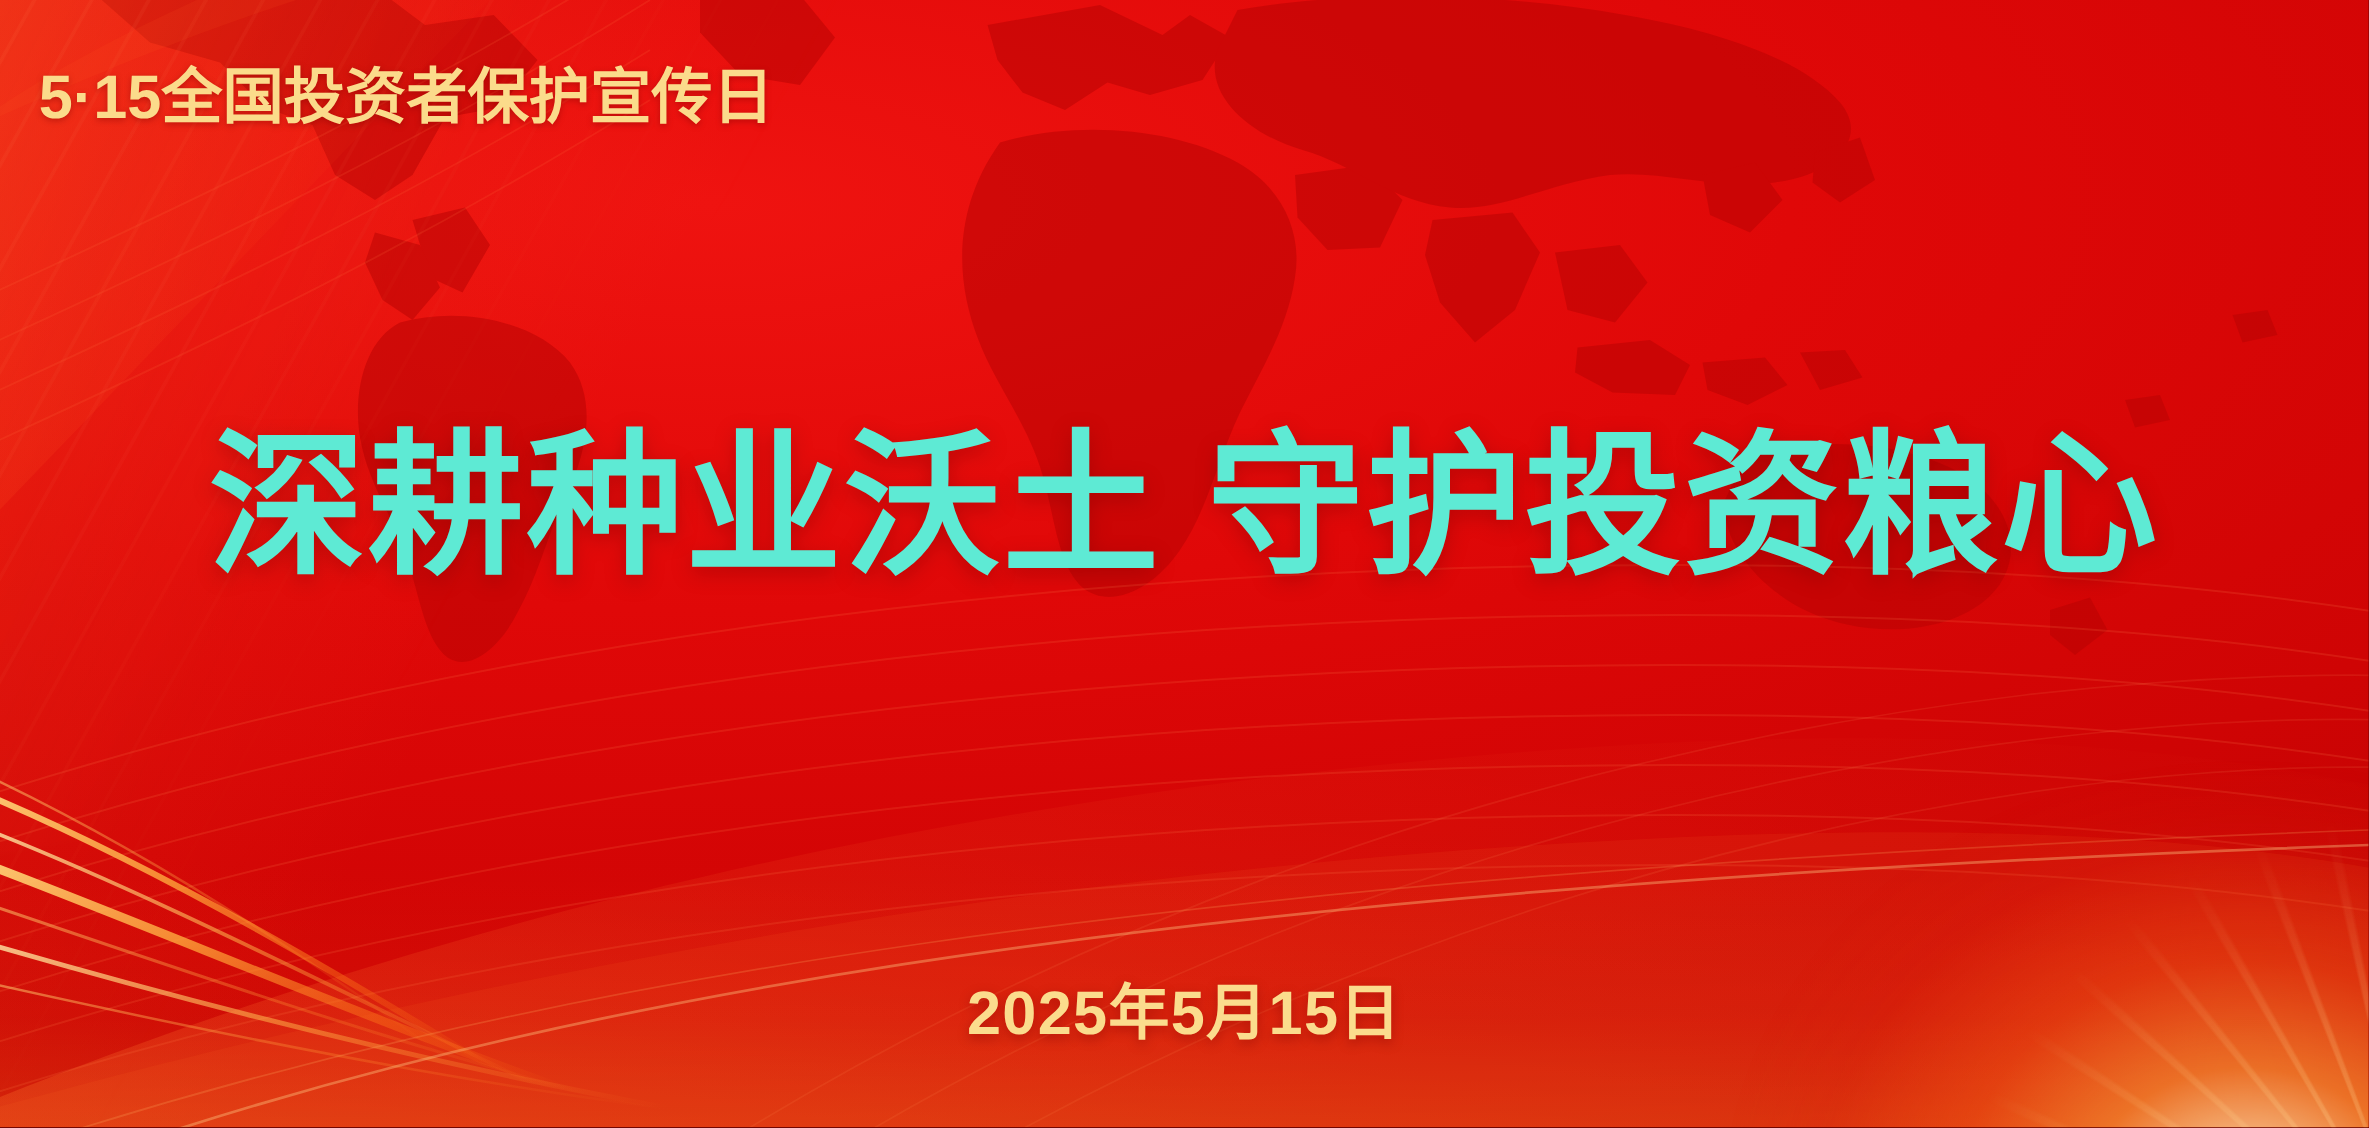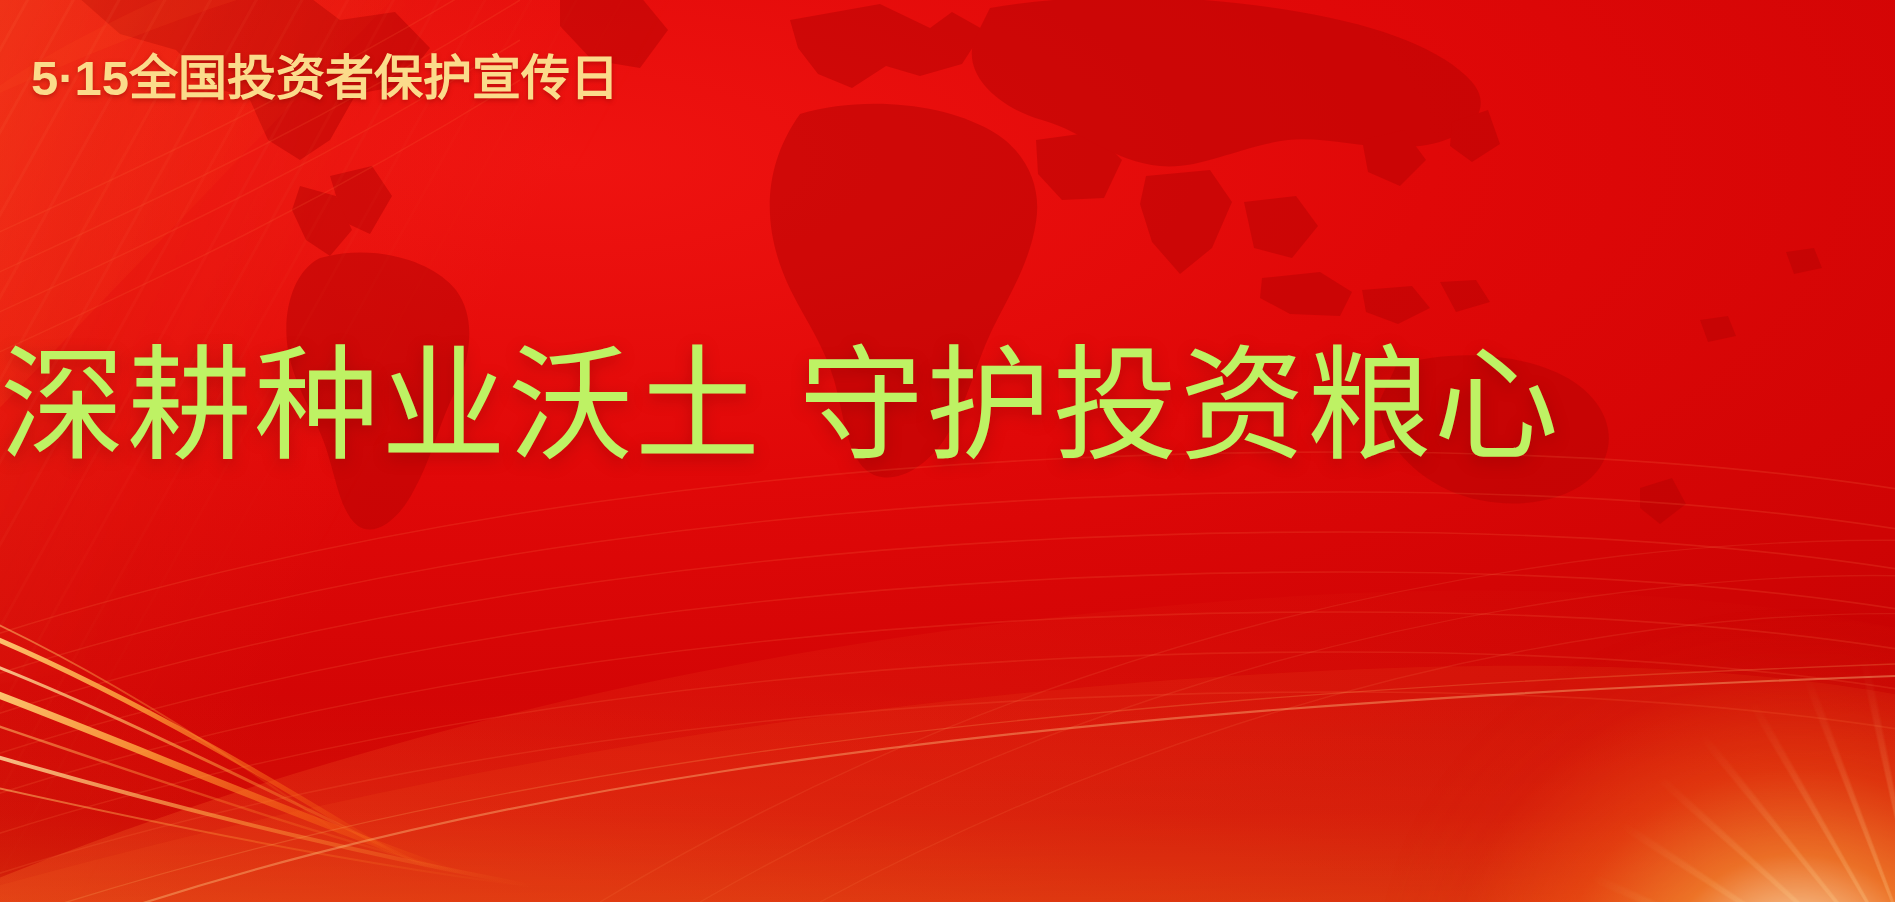--- a/index.html
+++ b/index.html
@@ -170,23 +170,24 @@
     color:#ffffff;
     letter-spacing:2.6px;
     line-height:1;
     white-space:nowrap;
   }
 
   .headline{
     position:absolute;
     left:0; right:0;
     top:338px;
+    text-align:center;
     font-size:125px;
-    font-weight:400;
-    color:#bef264;
+    font-weight:700;
+    color:#5eead4;
     letter-spacing:2px;
     line-height:1.08;
     white-space:nowrap;
     text-shadow:0 5px 16px rgba(120,0,0,.38);
   }
 
   .datestamp{
     position:absolute;
     left:0; right:0;
     top:787px;
@@ -346,15 +347,16 @@
     </svg>
   </div>
 
   <div class="content">
 
     <div class="kicker">5·15全国投资者保护宣传日</div>
 
 
     <div class="headline">深耕种业沃土  守护投资粮心</div>
 
+    <div class="datestamp">2025年5月15日</div>
 
   </div>
 </div>
 
 </body></html>

